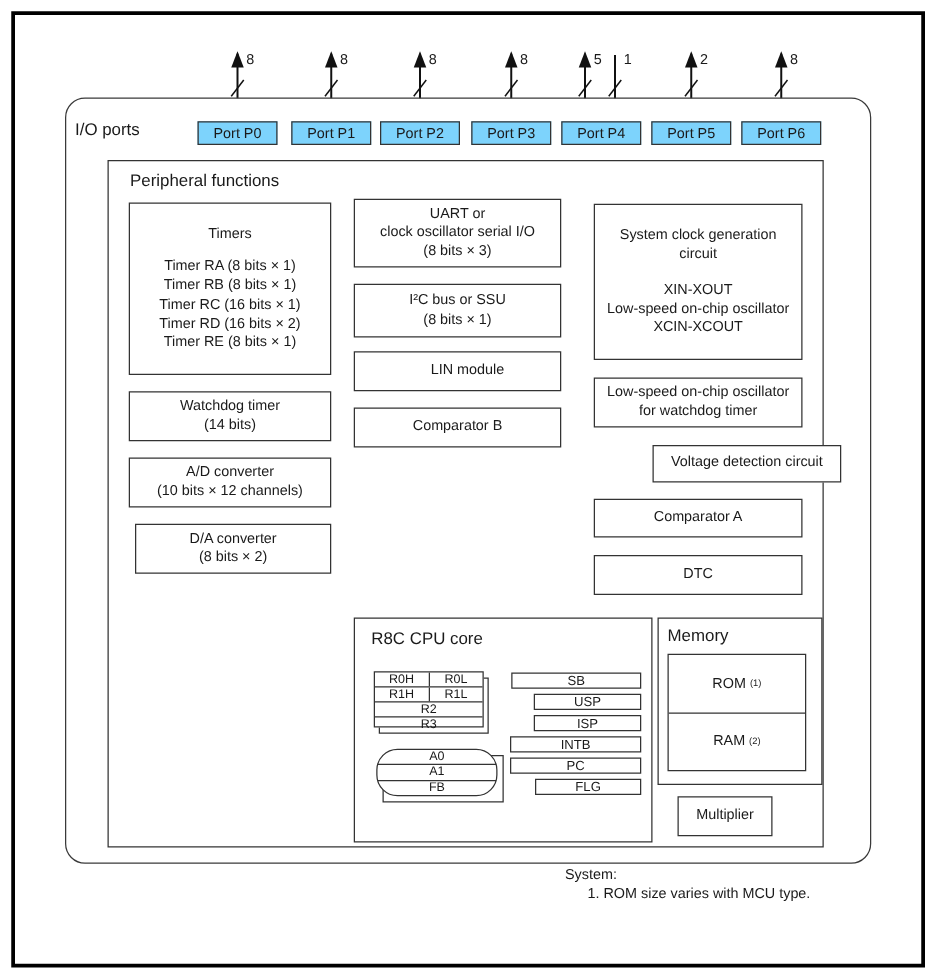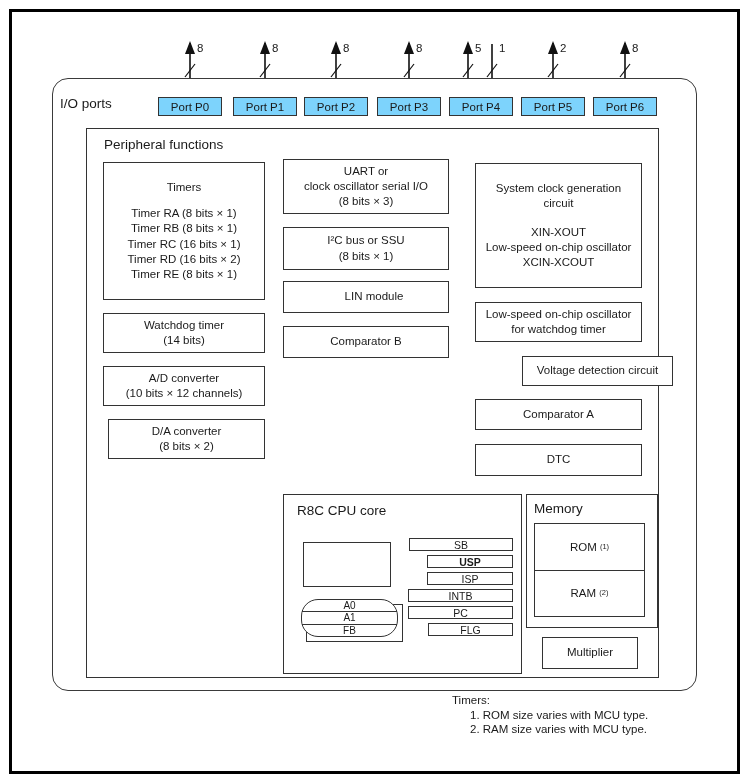--- a/index.html
+++ b/index.html
@@ -168,48 +168,59 @@
   <div class="abs box" style="left:502px;top:356px;width:151px;height:30px;margin-left:20px;">Voltage detection circuit</div>
 
   <div class="abs box" style="left:475px;top:399px;width:167px;height:31px;">Comparator A</div>
 
   <div class="abs box" style="left:475px;top:444px;width:167px;height:32px;">DTC</div>
 
   <div class="abs" style="left:283px;top:494px;width:239px;height:180px;border:1.4px solid #333;box-sizing:border-box;"></div>
   <span class="abs section-label" style="left:297px;top:503px;">R8C CPU core</span>
 
   <div class="abs reg-shadow" style="left:303px;top:542px;width:88px;height:45px;"></div>
+  <div class="abs regstack" style="left:299px;top:537px;width:88px;height:45px;">
+    <div class="rrow split">
+      <span>R0H</span>
+        <span>R0L</span>
+    </div>
+    <div class="rrow split">
+      <span>R1H</span>
+        <span>R1L</span>
+    </div>
+    <div class="rrow">R2</div>
+    <div class="rrow">R3</div>
+  </div>
 
   <div class="abs reg-shadow" style="left:306px;top:604px;width:97px;height:38px;"></div>
   <div class="abs regstack" style="left:301px;top:599px;width:97px;height:38px;border-radius:17px;">
     <div class="rrow">A0</div>
     <div class="rrow">A1</div>
     <div class="rrow">FB</div>
   </div>
 
   <div class="abs cpureg" style="left:409px;top:538px;width:104px;height:13px;">SB</div>
-  <div class="abs cpureg" style="left:427px;top:555px;width:86px;height:13px;font-weight:bold;">USP</div>
+  <div class="abs cpureg" style="left:427px;top:555px;width:86px;height:13px;">USP</div>
   <div class="abs cpureg" style="left:427px;top:572px;width:86px;height:13px;">ISP</div>
   <div class="abs cpureg" style="left:408px;top:589px;width:105px;height:13px;">INTB</div>
   <div class="abs cpureg" style="left:408px;top:606px;width:105px;height:13px;">PC</div>
   <div class="abs cpureg" style="left:428px;top:623px;width:85px;height:13px;">FLG</div>
 
   <div class="abs" style="left:526px;top:494px;width:132px;height:134px;border:1.4px solid #333;box-sizing:border-box;"></div>
   <span class="abs section-label" style="left:534px;top:501px;">Memory</span>
 
   <div class="abs regstack" style="left:534px;top:523px;width:111px;height:94px;border-width:1.4px;">
     <div class="rrow" style="font-size:11.5px;border-bottom-width:1.4px;">
       <span>ROM</span>&nbsp;<sup>(1)</sup>
     </div>
     <div class="rrow" style="font-size:11.5px;">
       <span>RAM</span>&nbsp;<sup>(2)</sup>
     </div>
   </div>
 
-  <div class="abs box" style="left:542px;top:637px;width:96px;height:32px;">Multiplier</div>
+  <div class="abs box" style="left:542px;top:637px;width:76px;height:32px;">Multiplier</div>
 
   <div class="abs notes" style="left:452px;top:694px;">
-    <div>Timers:</div>
+    <div>System:</div>
     <div class="nitem">1. ROM size varies with MCU type.</div>
-    <div class="nitem">2. RAM size varies with MCU type.</div>
   </div>
 
 </div>
 
 </body></html>

